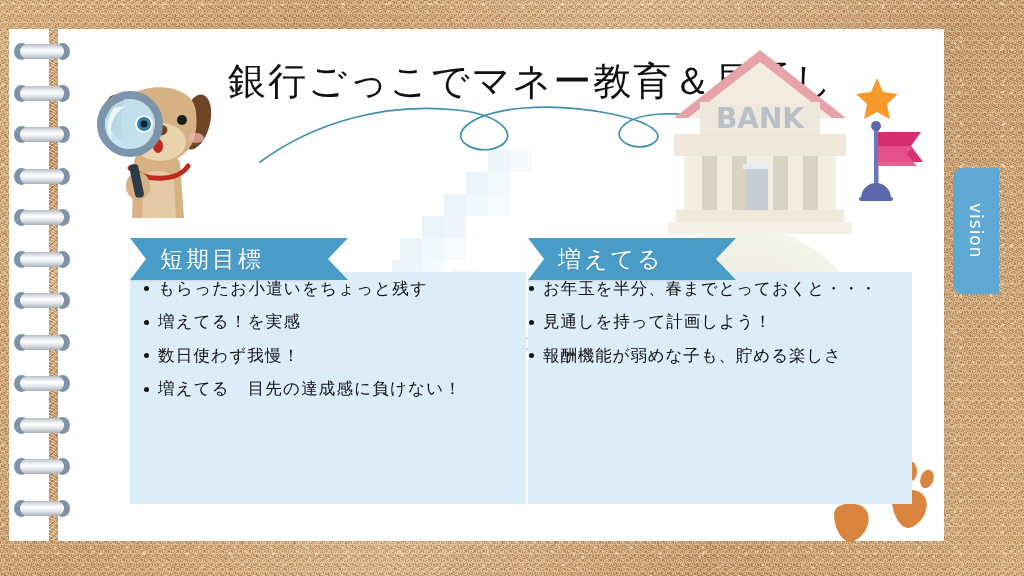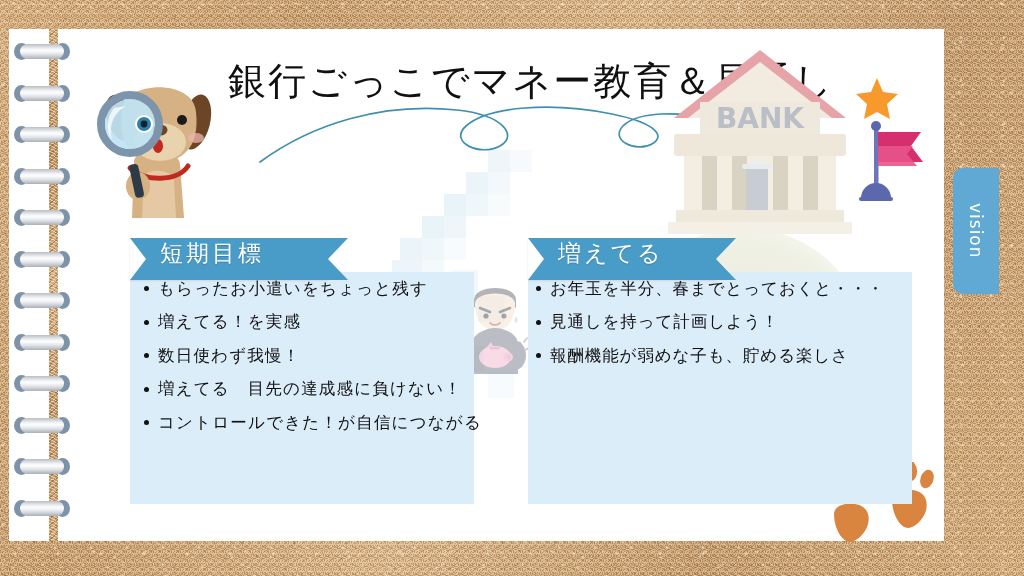--- a/index.html
+++ b/index.html
@@ -95,27 +95,27 @@
     position:absolute;left:392px;top:150px;width:180px;height:290px;opacity:.55;
     transform:rotate(0deg);
   }
   .circlemark{
     position:absolute;left:618px;top:228px;width:252px;height:252px;border-radius:50%;
     background:radial-gradient(circle at 50% 50%, rgba(200,205,160,.38) 0%, rgba(205,208,168,.30) 62%, rgba(210,214,178,.10) 88%, transparent 100%);
   }
 
   
   .panel{position:absolute;background:#dcedfa;}
-  .panel.left{left:130px;top:272px;width:344px;height:232px;}
+  .panel.left{left:130px;top:272px;width:396px;height:232px;}
   .panel.right{left:528px;top:272px;width:384px;height:232px;}
 
   .ribbon{
     position:absolute;height:42px;
     background:#4a9cc8;
-    display:flex;
+    display:flex;align-items:center;
     box-shadow:0 1px 2px rgba(0,0,0,.10);
   }
   .ribbon.left{left:130px;top:238px;width:168px;padding-left:30px;}
   .ribbon.right{left:528px;top:238px;width:158px;padding-left:30px;}
   .ribbon::before{ 
     content:"";position:absolute;left:0;top:0;width:16px;height:42px;
     background:#ffffff;
     clip-path:polygon(0 0,100% 50%,0 100%);
   }
   .ribbon::after{ 
@@ -131,21 +131,21 @@
 
   ul.goals{
     list-style:none;margin:0;padding:0;
     position:absolute;left:0;top:0;width:100%;
   }
   ul.goals li{
     display:flex;align-items:center;
     color:#111;white-space:nowrap;
   }
   .panel.left ul.goals li{font-size:16.5px;height:33.5px;padding-left:14px;letter-spacing:1.2px;}
-  .panel.right ul.goals li{font-size:16.5px;height:33.5px;padding-left:8px;letter-spacing:0.9px;}
+  .panel.right ul.goals li{font-size:16.5px;height:33.5px;padding-left:1px;letter-spacing:0.9px;}
   ul.goals li .dot{
     flex:0 0 auto;width:5px;height:5px;border-radius:50%;background:#111;
     margin-right:9px;
   }
   .chk{
     display:inline-block;flex:0 0 auto;width:17px;height:17px;border-radius:3px;
     background:#2a7fc4;position:relative;margin-right:2px;
   }
   .chk::after{
     content:"";position:absolute;left:5px;top:2px;width:5px;height:10px;
@@ -399,24 +399,20 @@
         <span>増えてる！を実感</span>
       </li>
       <li>
         <span class="dot"></span>
         <span>数日使わず我慢！</span>
       </li>
       <li>
         <span class="dot"></span>
         <span>増えてる　目先の達成感に負けない！</span>
       </li>
-      <li>
-        <span class="dot"></span>
-        <span>コントロールできた！が自信につながる</span>
-      </li>
     </ul>
 </div>
 <div class="ribbon left">
   <span class="rtext">短期目標</span>
 </div>
 
 <div class="panel right">
   <ul class="goals" id="long-list">
       <li>
         <span class="dot"></span>

